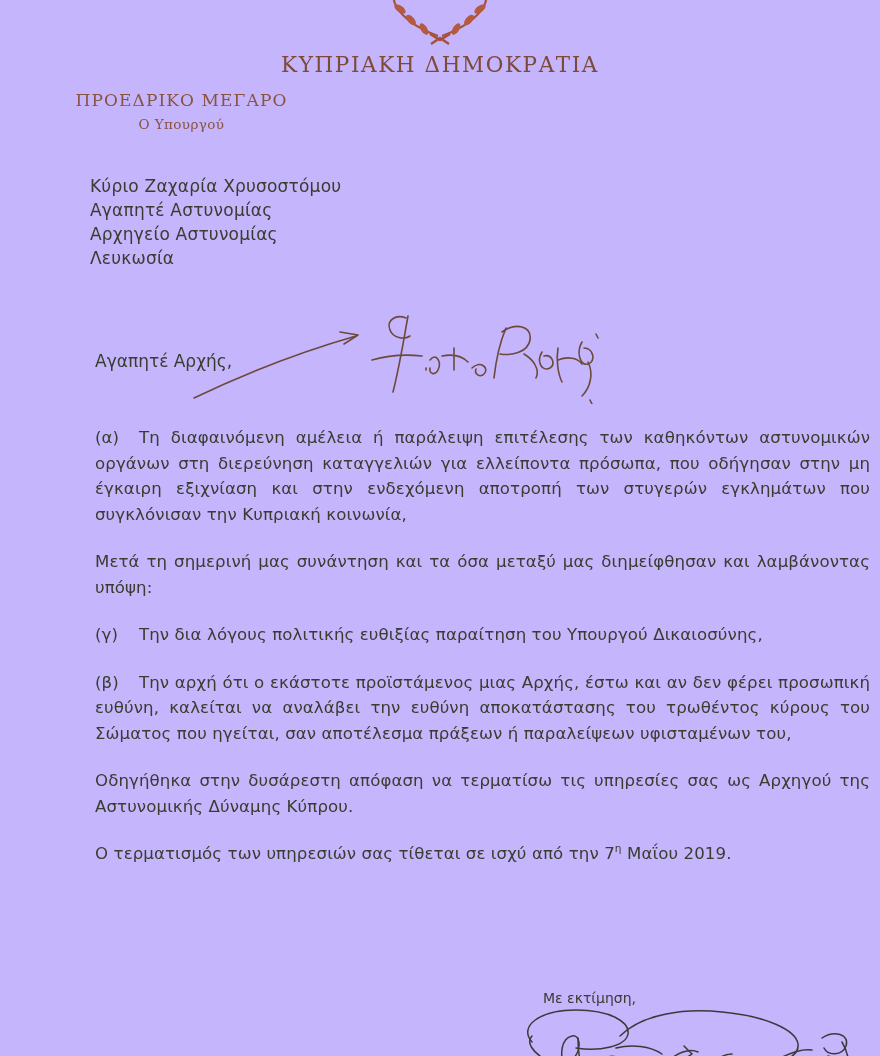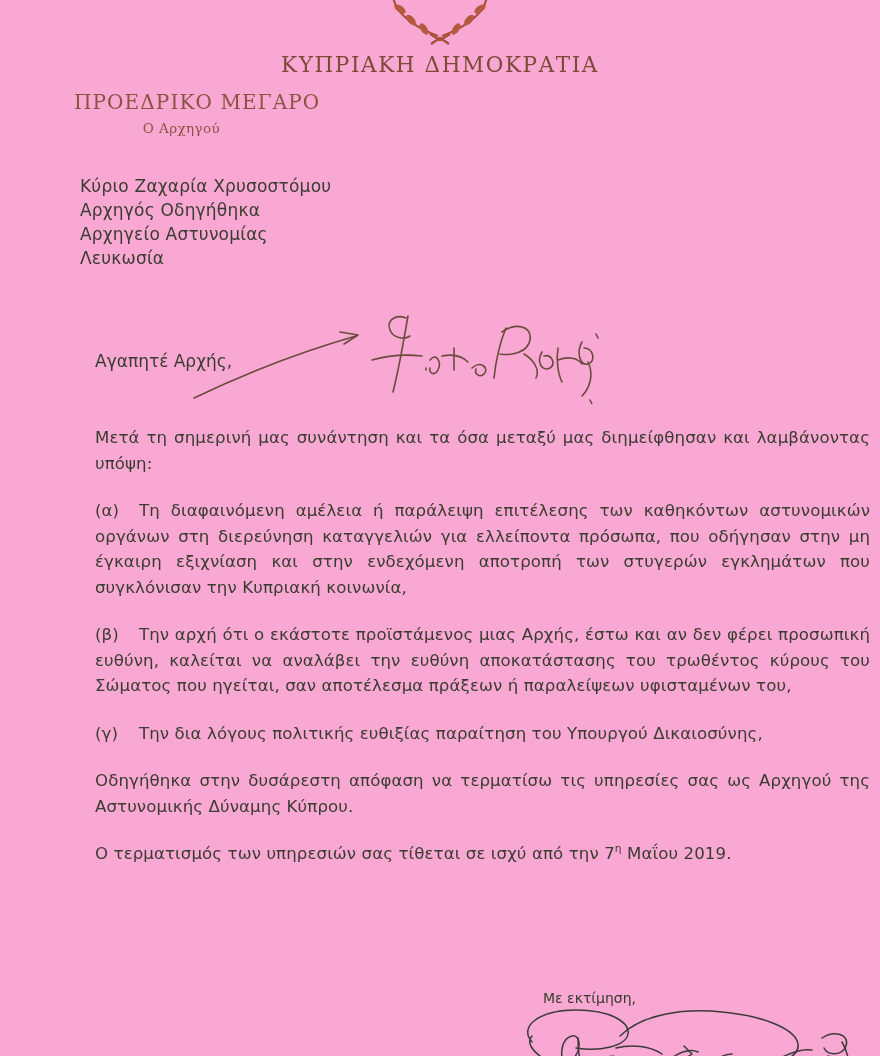--- a/index.html
+++ b/index.html
@@ -12,21 +12,21 @@
     background: #f6f8e9;
     font-family: "DejaVu Sans", sans-serif;
     overflow: hidden;
     position: relative;
   }
 
   .page {
     position: relative;
     width: 880px;
     height: 1056px;
-    background: #f9a8d4;
+    background: #c4b5fd;
     overflow: hidden;
   }
 
   
   .emblem {
     position: absolute;
     left: 0;
     top: -46px;
     width: 880px;
     height: 96px;
@@ -50,35 +50,35 @@
   .office-block {
     position: absolute;
     top: 90px;
     left: 74px;
     width: 215px;
     text-align: center;
     font-family: "DejaVu Serif", serif;
     color: #8a5340;
   }
   .office-name {
-    font-size: 20px;
+    font-size: 17px;
     letter-spacing: 1.1px;
     white-space: nowrap;
   }
   .office-role {
     font-size: 13.5px;
     margin-top: 6px;
     letter-spacing: 0.4px;
   }
 
   
   .addressee {
     position: absolute;
     top: 174px;
-    left: 80px;
+    left: 90px;
     font-size: 17px;
     line-height: 24px;
     color: #3a3c2f;
     letter-spacing: 0.2px;
   }
   .addressee div { white-space: nowrap; }
 
   
   .date-line {
     position: absolute;
@@ -190,26 +190,26 @@
 
       <path d="M -10 80 L 0 86 L 10 80" stroke="#a8513a" stroke-width="2.4" fill="none"></path>
       <path d="M -9 90 L 0 84 L 9 90" stroke="#a8513a" stroke-width="2.4" fill="none"></path>
     </g>
   </svg>
 
   <div class="republic-title">ΚΥΠΡΙΑΚΗ ΔΗΜΟΚΡΑΤΙΑ</div>
 
   <div class="office-block">
     <div class="office-name">ΠΡΟΕΔΡΙΚΟ ΜΕΓΑΡΟ</div>
-    <div class="office-role">Ο Αρχηγού</div>
+    <div class="office-role">Ο Υπουργού</div>
   </div>
 
   <div class="addressee">
     <div>Κύριο Ζαχαρία Χρυσοστόμου</div>
-    <div>Αρχηγός Οδηγήθηκα</div>
+    <div>Αγαπητέ Αστυνομίας</div>
     <div>Αρχηγείο Αστυνομίας</div>
     <div>Λευκωσία</div>
   </div>
 
 
   <div class="salutation">Αγαπητέ Αρχής,</div>
 
   <svg class="ink-annotation" viewBox="0 0 420 92">
     <g fill="none" stroke="#6b4a3a" stroke-width="1.6" stroke-linecap="round" stroke-linejoin="round">
 
@@ -232,27 +232,27 @@
       <path d="M 368 36 C 366 48 368 62 372 70"></path>
       <path d="M 368 48 C 378 44 388 46 392 52"></path>
       <path d="M 392 30 C 386 40 390 54 398 52 C 406 50 404 36 394 36"></path>
       <path d="M 398 50 C 404 62 400 76 392 84"></path>
       <path d="M 406 22 L 408 26"></path>
       <path d="M 400 88 L 402 92"></path>
     </g>
   </svg>
 
   <div class="body-text">
+    <p class="para"><span class="marker">(α)</span><span>Τη διαφαινόμενη αμέλεια ή παράλειψη επιτέλεσης των καθηκόντων αστυνομικών οργάνων στη διερεύνηση καταγγελιών για ελλείποντα πρόσωπα, που οδήγησαν στην μη έγκαιρη εξιχνίαση και στην ενδεχόμενη αποτροπή των στυγερών εγκλημάτων που συγκλόνισαν την Κυπριακή κοινωνία,</span></p>
+
     <p class="para">Μετά τη σημερινή μας συνάντηση και τα όσα μεταξύ μας διημείφθησαν και λαμβάνοντας υπόψη:</p>
 
-    <p class="para"><span class="marker">(α)</span><span>Τη διαφαινόμενη αμέλεια ή παράλειψη επιτέλεσης των καθηκόντων αστυνομικών οργάνων στη διερεύνηση καταγγελιών για ελλείποντα πρόσωπα, που οδήγησαν στην μη έγκαιρη εξιχνίαση και στην ενδεχόμενη αποτροπή των στυγερών εγκλημάτων που συγκλόνισαν την Κυπριακή κοινωνία,</span></p>
+    <p class="para no-justify"><span class="marker">(γ)</span><span>Την δια λόγους πολιτικής ευθιξίας παραίτηση του Υπουργού Δικαιοσύνης,</span></p>
 
     <p class="para"><span class="marker">(β)</span><span>Την αρχή ότι ο εκάστοτε προϊστάμενος μιας Αρχής, έστω και αν δεν φέρει προσωπική ευθύνη, καλείται να αναλάβει την ευθύνη αποκατάστασης του τρωθέντος κύρους του Σώματος που ηγείται, σαν αποτέλεσμα πράξεων ή παραλείψεων υφισταμένων του,</span></p>
-
-    <p class="para no-justify"><span class="marker">(γ)</span><span>Την δια λόγους πολιτικής ευθιξίας παραίτηση του Υπουργού Δικαιοσύνης,</span></p>
 
     <p class="para">Οδηγήθηκα στην δυσάρεστη απόφαση να τερματίσω τις υπηρεσίες σας ως Αρχηγού της Αστυνομικής Δύναμης Κύπρου.</p>
 
 
     <p class="para no-justify last"><span>Ο τερματισμός των υπηρεσιών σας τίθεται σε ισχύ από την 7</span><sup>η</sup><span> Μαΐου 2019.</span></p>
   </div>
 
   <div class="closing">Με εκτίμηση,</div>
 
   <svg class="signature" viewBox="0 0 410 62">

